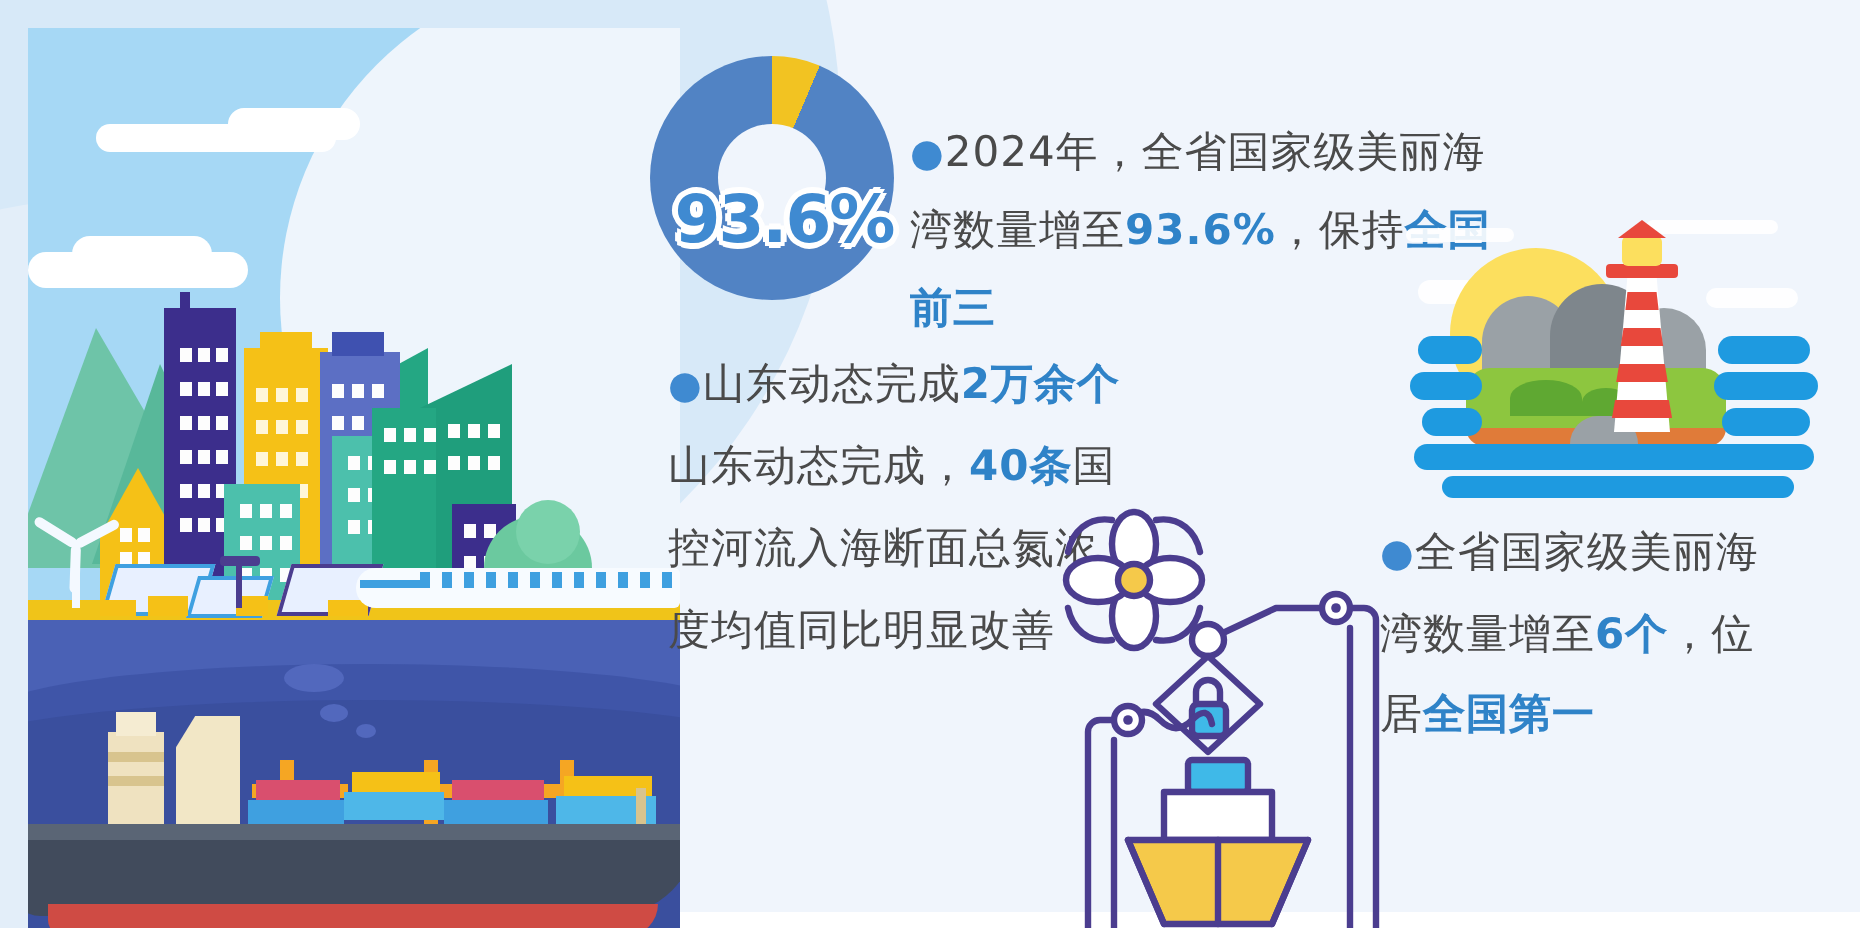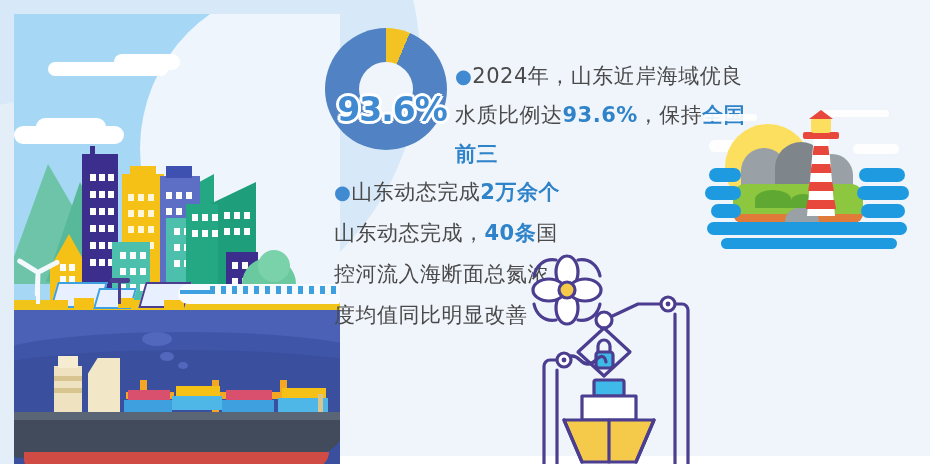--- a/index.html
+++ b/index.html
@@ -257,21 +257,21 @@
     <div class="ship-red" style="left:10px;top:438px;width:305px;height:16px;border-radius:0 0 40px 20px;"></div>
   </div>
 
   <div class="donut-wrap">
     <div class="donut"></div>
     <div class="donut-hole"></div>
     <div class="donut-label">93.6%</div>
   </div>
 
   <div class="txt" id="text-top">
-    <span class="dot">●</span><span>2024年，山东近岸海域优良水质比例达</span><b>93.6%</b><span>，保持</span><b>全国前三</b>
+    <span class="dot">●</span><span>2024年，全省国家级美丽海湾数量增至</span><b>93.6%</b><span>，保持</span><b>全国前三</b>
   </div>
 
   <div class="txt" id="text-mid">
     <span class="dot">●</span><span>山东动态完成</span><b>2万余个</b><span>山东动态完成，</span><b>40条</b><span>国控河流入海断面总氮浓度均值同比明显改善</span>
   </div>
 
   <svg class="boat-svg" width="190" height="212" viewBox="0 0 190 212" fill="none">
     <g stroke="#4b3d8f" stroke-width="3.2" fill="#ffffff" stroke-linejoin="round" stroke-linecap="round">
 
       <g>
@@ -344,14 +344,17 @@
     <div class="wave-band" style="left:6px;top:58px;width:32px;height:14px;"></div>
     <div class="wave-band" style="left:156px;top:58px;width:46px;height:14px;"></div>
     <div class="wave-band" style="left:2px;top:76px;width:36px;height:14px;"></div>
     <div class="wave-band" style="left:154px;top:76px;width:52px;height:14px;"></div>
     <div class="wave-band" style="left:8px;top:94px;width:30px;height:14px;"></div>
     <div class="wave-band" style="left:158px;top:94px;width:44px;height:14px;"></div>
     <div class="wave-band" style="left:4px;top:112px;width:200px;height:13px;"></div>
     <div class="wave-band" style="left:18px;top:128px;width:176px;height:11px;"></div>
   </div>
 
+  <div class="txt" id="text-right">
+    <span class="dot">●</span><span>全省国家级美丽海湾数量增至</span><b>6个</b><span>，位居</span><b>全国第一</b>
+  </div>
 
 </div>
 
 </body></html>

